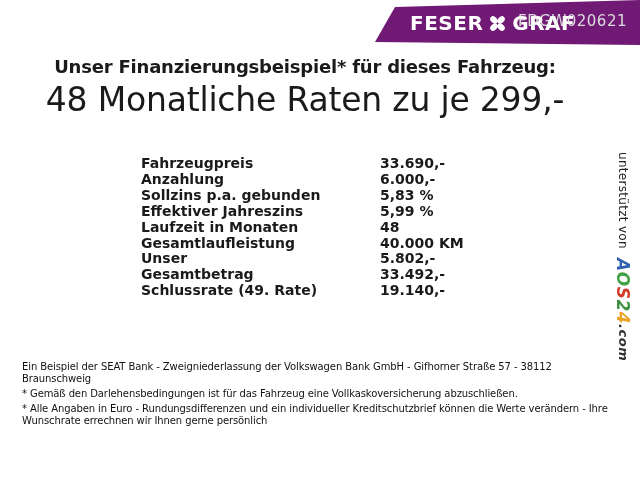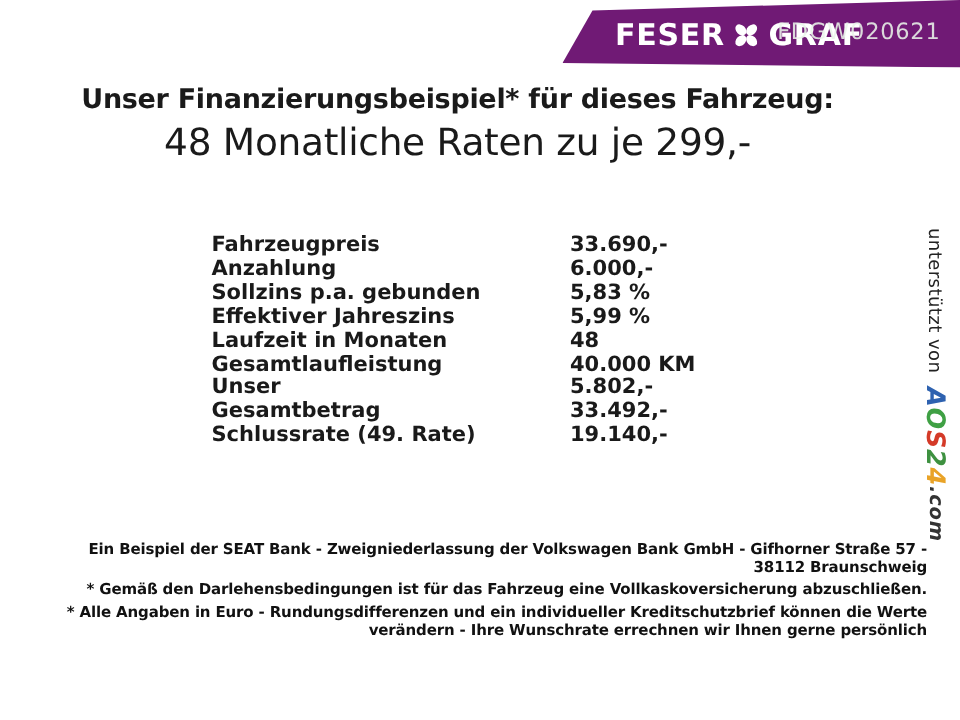--- a/index.html
+++ b/index.html
@@ -51,21 +51,21 @@
     position: absolute;
     left: 0; right: 30px; top: 56px;
     text-align: center;
   }
   .headline-line1 {
     font-size: 18px;
     font-weight: 600;
     letter-spacing: -0.2px;
   }
   .headline-line2 {
-    font-size: 25px;
+    font-size: 33px;
     font-weight: 400;
     margin-top: 3px;
     letter-spacing: -0.2px;
   }
 
   
   .finance-table {
     position: absolute;
     left: 141px; top: 156px;
     font-size: 14px;
@@ -101,23 +101,23 @@
   .aos-suffix {
     font-size: 13px;
     font-weight: bold;
     color: #333333;
   }
 
   
   .footer {
     position: absolute;
     left: 22px; right: 22px; top: 361px;
-    text-align: right;
+    text-align: left;
     font-size: 10px;
-    font-weight: bold;
+    font-weight: normal;
     line-height: 12px;
     color: #111111;
     letter-spacing: -0.1px;
   }
   .footer-line { margin-bottom: 3px; }
 </style>
 </head>
 <body>
 
 <div class="banner">

